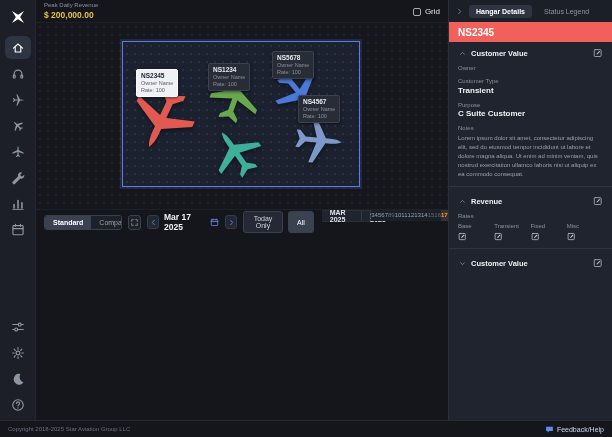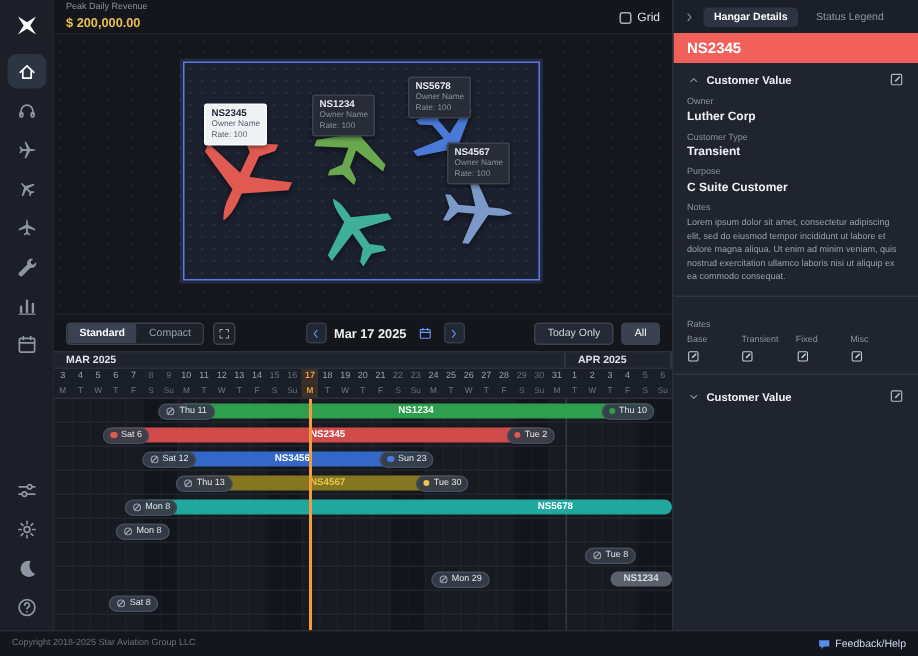--- a/index.html
+++ b/index.html
@@ -34,21 +34,21 @@
   .canvas{position:relative;height:188px;background:#15171d;background-image:radial-gradient(#20242d 0.8px,transparent 0.9px);background-size:8px 8px;border-top:1px solid #1d2129;border-bottom:1px solid #1d2129;overflow:hidden}
   .hangar{position:absolute;left:86px;top:18px;width:238px;height:146px;background:#1c2130;background-image:radial-gradient(#2a3043 0.8px,transparent 0.9px);background-size:8px 8px;border:1.5px solid #5d7ce0;box-shadow:0 0 0 2px rgba(93,124,224,.18)}
   .plane{position:absolute;z-index:1;filter:drop-shadow(0 2px 2px rgba(0,0,0,.45))}
   .tooltip{position:absolute;background:#272c37;border:1px solid #3c424f;border-radius:2px;padding:2px 4px;z-index:5;line-height:1.25;box-shadow:0 1px 3px rgba(0,0,0,.5)}
   .tooltip.light{background:#eff1f4;border-color:#fbfcfd;color:#1c2230}
   .tt-title{font-size:6.5px;font-weight:bold}
   .tt-sub{font-size:5.5px;color:#8b919c}
   .tooltip.light .tt-sub{color:#5a606c}
 
   
-  .timeline{flex:1;display:flex;flex-direction:column;min-height:0}
+  .timeline{flex:1;display:flex;flex-direction:row;min-height:0}
   .tl-toolbar{height:24px;display:flex;align-items:center;padding:0 8px;gap:6px}
   .seg{display:flex;border:1px solid #3a414e;border-radius:3px;overflow:hidden}
   .seg-btn{font-size:7px;padding:3px 8px;background:#1d212a;color:#9aa1ad;border:none;cursor:pointer;font-family:inherit}
   .seg-btn.active{background:#3a4150;color:#fff;font-weight:bold}
   .icon-btn{width:15px;height:15px;border:1px solid #3a414e;border-radius:3px;display:flex;align-items:center;justify-content:center;color:#9aa1ad;background:#1d212a;cursor:pointer}
   .nav{display:flex;align-items:center;gap:5px;margin:0 auto}
   .nav-arrow{color:#6b9bff;background:#222734;border:1px solid #343b49;border-radius:3px;width:14px;height:14px;display:flex;align-items:center;justify-content:center;cursor:pointer}
   .nav-date{font-size:8.5px;font-weight:bold;color:#f0f2f6}
   .icon-btn.cal{border:none;background:transparent;color:#6b9bff}
   .right-btns{display:flex;gap:5px}
@@ -547,30 +547,43 @@
               </span>
             <span>Customer Value</span>
             <span class="ic edit">
                 <svg viewBox="0 0 16 16" fill="none" stroke="currentColor" stroke-width="1.3" stroke-linecap="round" stroke-linejoin="round">
                   <rect x="2" y="2.6" width="11" height="11" rx="1.4"></rect>
                   <path d="M5.5 10.5 l.5-1.8 4.3-4.3 1.3 1.3-4.3 4.3-1.8.5z" fill="currentColor" stroke="none"></path>
                 </svg>
               </span>
           </div>
           <div class="f-label">Owner</div>
-          <div class="f-value">Luther Corp</div>
           <div class="f-label">Customer Type</div>
           <div class="f-value">Transient</div>
           <div class="f-label">Purpose</div>
           <div class="f-value">C Suite Customer</div>
           <div class="f-label">Notes</div>
           <div class="notes">Lorem ipsum dolor sit amet, consectetur adipiscing elit, sed do eiusmod tempor incididunt ut labore et dolore magna aliqua. Ut enim ad minim veniam, quis nostrud exercitation ullamco laboris nisi ut aliquip ex ea commodo consequat.</div>
         </div>
         <div class="divider"></div>
         <div class="psec">
+          <div class="sec-head">
+            <span class="ic chev">
+                <svg viewBox="0 0 16 16" fill="none" stroke="currentColor" stroke-width="1.3" stroke-linecap="round" stroke-linejoin="round">
+                  <path d="M4.5 9.5 L8 6 L11.5 9.5"></path>
+                </svg>
+              </span>
+            <span>Revenue</span>
+            <span class="ic edit">
+                <svg viewBox="0 0 16 16" fill="none" stroke="currentColor" stroke-width="1.3" stroke-linecap="round" stroke-linejoin="round">
+                  <rect x="2" y="2.6" width="11" height="11" rx="1.4"></rect>
+                  <path d="M5.5 10.5 l.5-1.8 4.3-4.3 1.3 1.3-4.3 4.3-1.8.5z" fill="currentColor" stroke="none"></path>
+                </svg>
+              </span>
+          </div>
           <div class="f-label">Rates</div>
           <div class="rates-row" id="ratesRow">
               <div class="rate">
                 <div class="r-label">Base</div>
                 <span class="ic r-edit">
                   <svg viewBox="0 0 16 16" fill="none" stroke="currentColor" stroke-width="1.3" stroke-linecap="round" stroke-linejoin="round">
                     <rect x="2" y="2.6" width="11" height="11" rx="1.4"></rect>
                     <path d="M5.5 10.5 l.5-1.8 4.3-4.3 1.3 1.3-4.3 4.3-1.8.5z" fill="currentColor" stroke="none"></path>
                   </svg>
                 </span>

